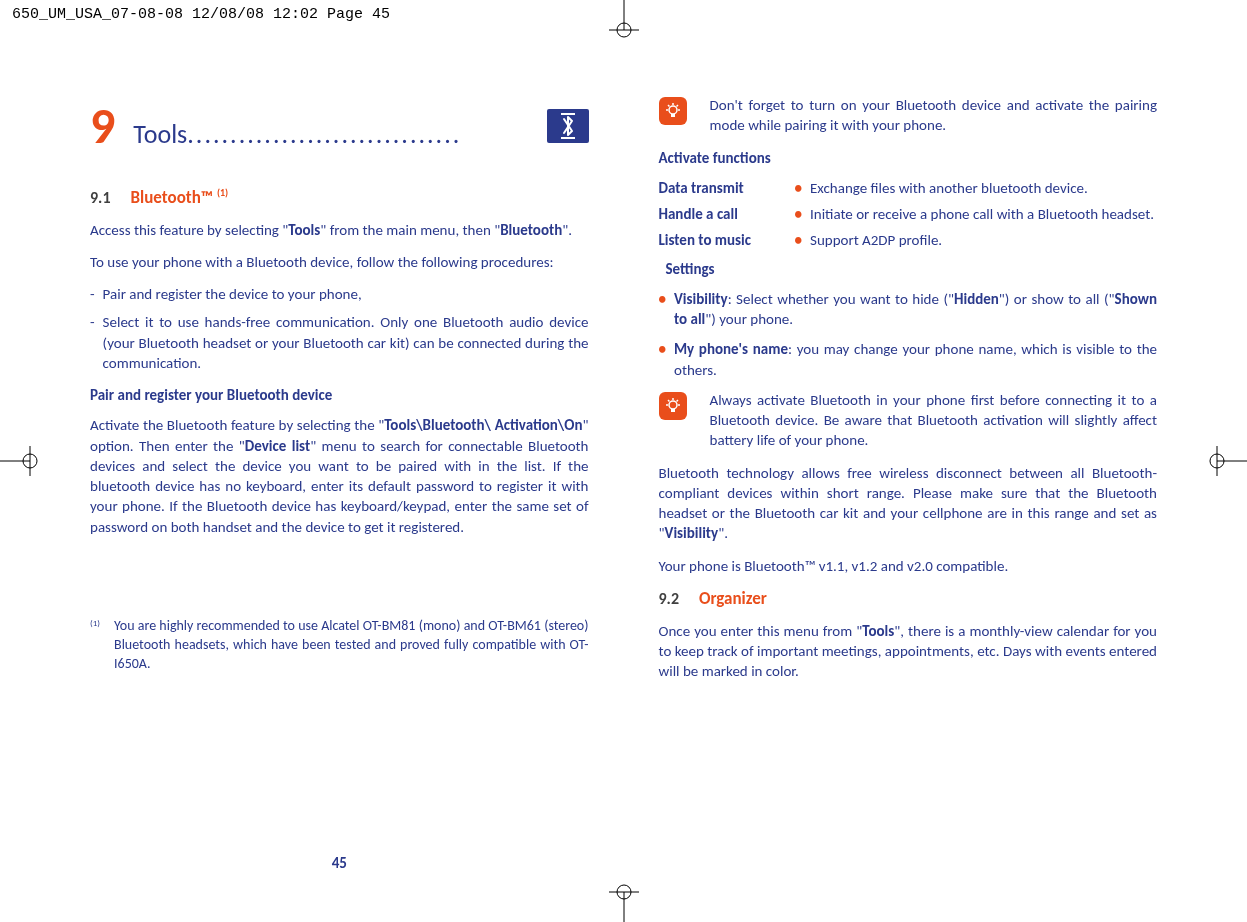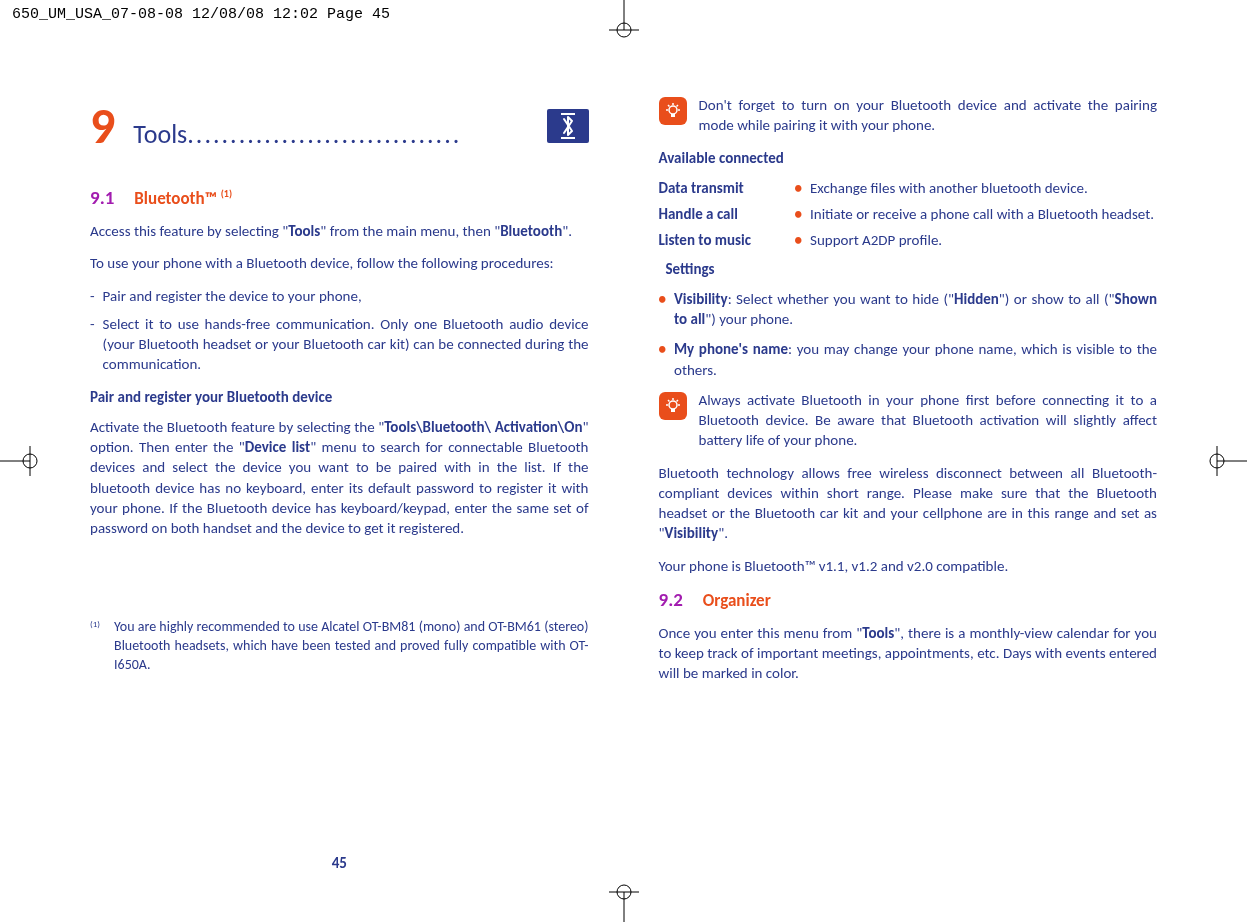--- a/index.html
+++ b/index.html
@@ -69,34 +69,34 @@
   .bt-icon {
     display:inline-block; width:42px; height:34px; background:#2B3A8C;
     vertical-align: middle; position:relative; border-radius:2px;
   }
   .bt-icon::after{
     content:""; position:absolute; left:50%; top:50%; transform:translate(-50%,-50%);
     width:14px; height:22px; border:2px solid #fff; border-left:none; border-right:none;
   }
   .bt-icon svg{ position:absolute; left:50%; top:50%; transform:translate(-50%,-50%);}
   .sect-row { display:flex; gap:20px; align-items:baseline; margin-bottom:12px;}
-  .sect-num { color:#a21caf; font-weight:bold; font-size:19px;}
+  .sect-num { color:#404040; font-weight:bold; font-size:16px;}
   .sect-title { color:#E94E1B; font-weight:bold; font-size:17px;}
   .sup { font-size:10px; vertical-align: super;}
   p { margin-bottom:12px; line-height:1.35; text-align:justify;}
   .para { color:#2B3A8C; }
   .bold { font-weight:bold; }
   .bullet-list { margin-bottom:12px;}
   .bullet-item { display:flex; gap:8px; margin-bottom:8px; line-height:1.35; text-align:justify;}
   .dash { flex:0 0 auto;}
   .subhead { font-weight:bold; margin-bottom:10px;}
   .footnote { display:flex; gap:14px; font-size:14px; line-height:1.35; text-align:justify; margin-top:80px;}
   .fn-mark { font-size:9px;}
   .pagenum { text-align:center; font-weight:bold; margin-top:8px; position:absolute; bottom:0; left:0; right:0;}
-  .tip-row { display:flex; gap:12px; margin-bottom:12px; align-items:flex-start;}
+  .tip-row { display:flex; gap:23px; margin-bottom:12px; align-items:flex-start;}
   .tip-icon {
     flex: 0 0 28px; height:28px; background:#E94E1B; border-radius:6px;
     display:flex; align-items:center; justify-content:center; margin-top:2px;
   }
   .tip-icon svg { display:block;}
   .tip-text { flex:1; line-height:1.35; text-align:justify;}
   .func-row { display:flex; gap:8px; margin-bottom:6px; line-height:1.35;}
   .func-label { flex:0 0 128px; font-weight:bold;}
   .orange-bullet { color:#E94E1B; font-weight:bold; flex:0 0 auto;}
   .func-desc { flex:1; text-align:justify;}
@@ -202,21 +202,21 @@
             <line x1="2" y1="8" x2="4" y2="8" stroke="#fff" stroke-width="1.5"></line>
             <line x1="14" y1="8" x2="16" y2="8" stroke="#fff" stroke-width="1.5"></line>
             <line x1="4" y1="3" x2="5.5" y2="4.5" stroke="#fff" stroke-width="1.5"></line>
             <line x1="14" y1="3" x2="12.5" y2="4.5" stroke="#fff" stroke-width="1.5"></line>
             <rect x="7" y="12" width="4" height="3" fill="#fff"></rect>
           </svg>
       </span>
       <span class="tip-text">Don't forget to turn on your Bluetooth device and activate the pairing mode while pairing it with your phone.</span>
     </div>
 
-    <p class="subhead">Available connected</p>
+    <p class="subhead">Activate functions</p>
 
     <div class="func-row">
       <span class="func-label">Data transmit</span>
       <span class="orange-bullet">•</span>
       <span class="func-desc">Exchange files with another bluetooth device.</span>
     </div>
     <div class="func-row">
       <span class="func-label">Handle a call</span>
       <span class="orange-bullet">•</span>
       <span class="func-desc">Initiate or receive a phone call with a Bluetooth headset.</span>

